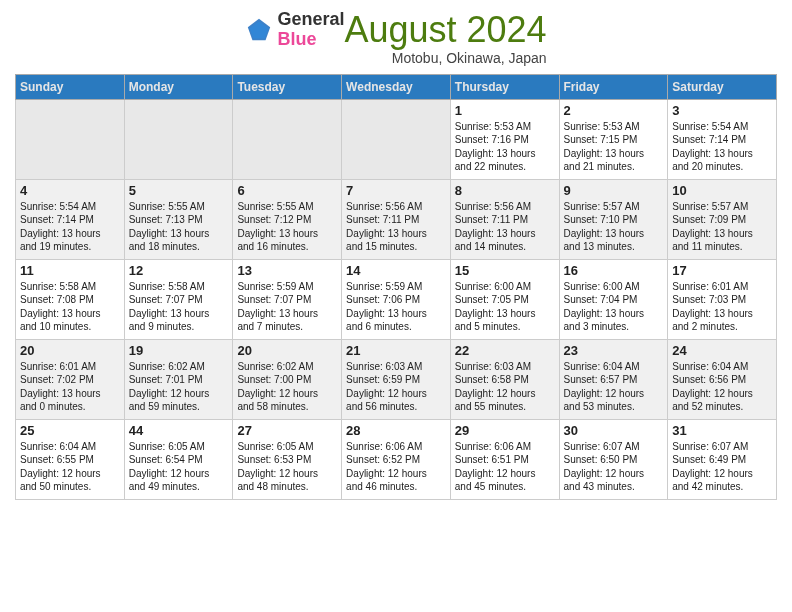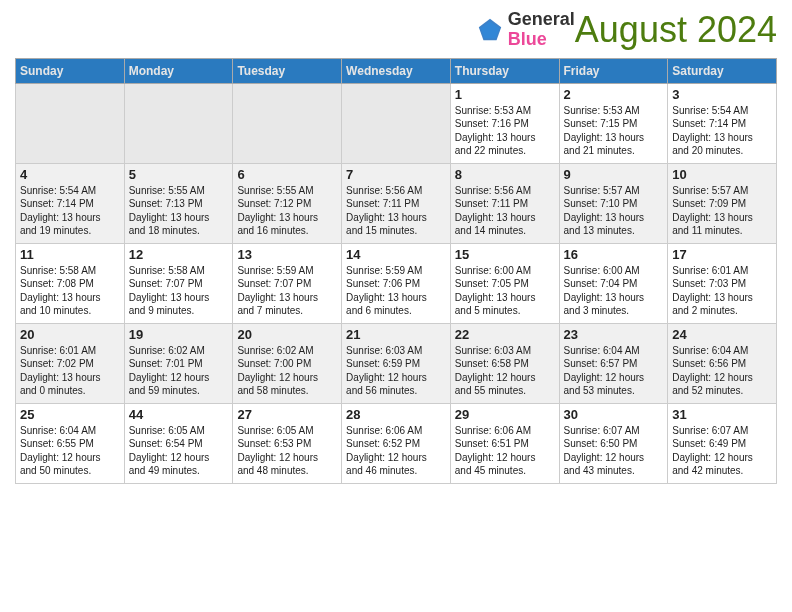--- a/index.html
+++ b/index.html
@@ -10,21 +10,21 @@
       height: 612px;
       overflow: hidden;
     }
     .container {
       width: 792px;
       padding: 10px 15px 10px 15px;
     }
     .header {
       display: flex;
       align-items: flex-start;
-      justify-content: flex-end;
+      justify-content: center;
       margin-bottom: 8px;
     }
     .logo {
       display: flex;
       align-items: center;
       gap: 4px;
     }
     .logo-text {
       font-size: 18px;
       font-weight: bold;
@@ -103,20 +103,21 @@
         <polygon points="15,3 27,12 22,26 8,26 3,12" fill="#1a6bbf" opacity="0.85"></polygon>
         <polygon points="15,6 25,13 21,24 9,24 5,13" fill="#2a8adf" opacity="0.6"></polygon>
       </svg>
       <div class="logo-text">
         <span class="logo-general">General</span><br>
         <span class="logo-blue">Blue</span>
       </div>
     </div>
     <div class="title-block">
       <div class="month-title">August 2024</div>
+      <div class="subtitle">Motobu, Okinawa, Japan</div>
     </div>
   </div>
 
   <table>
     <thead>
       <tr>
         <th>Sunday</th>
         <th>Monday</th>
         <th>Tuesday</th>
         <th>Wednesday</th>

